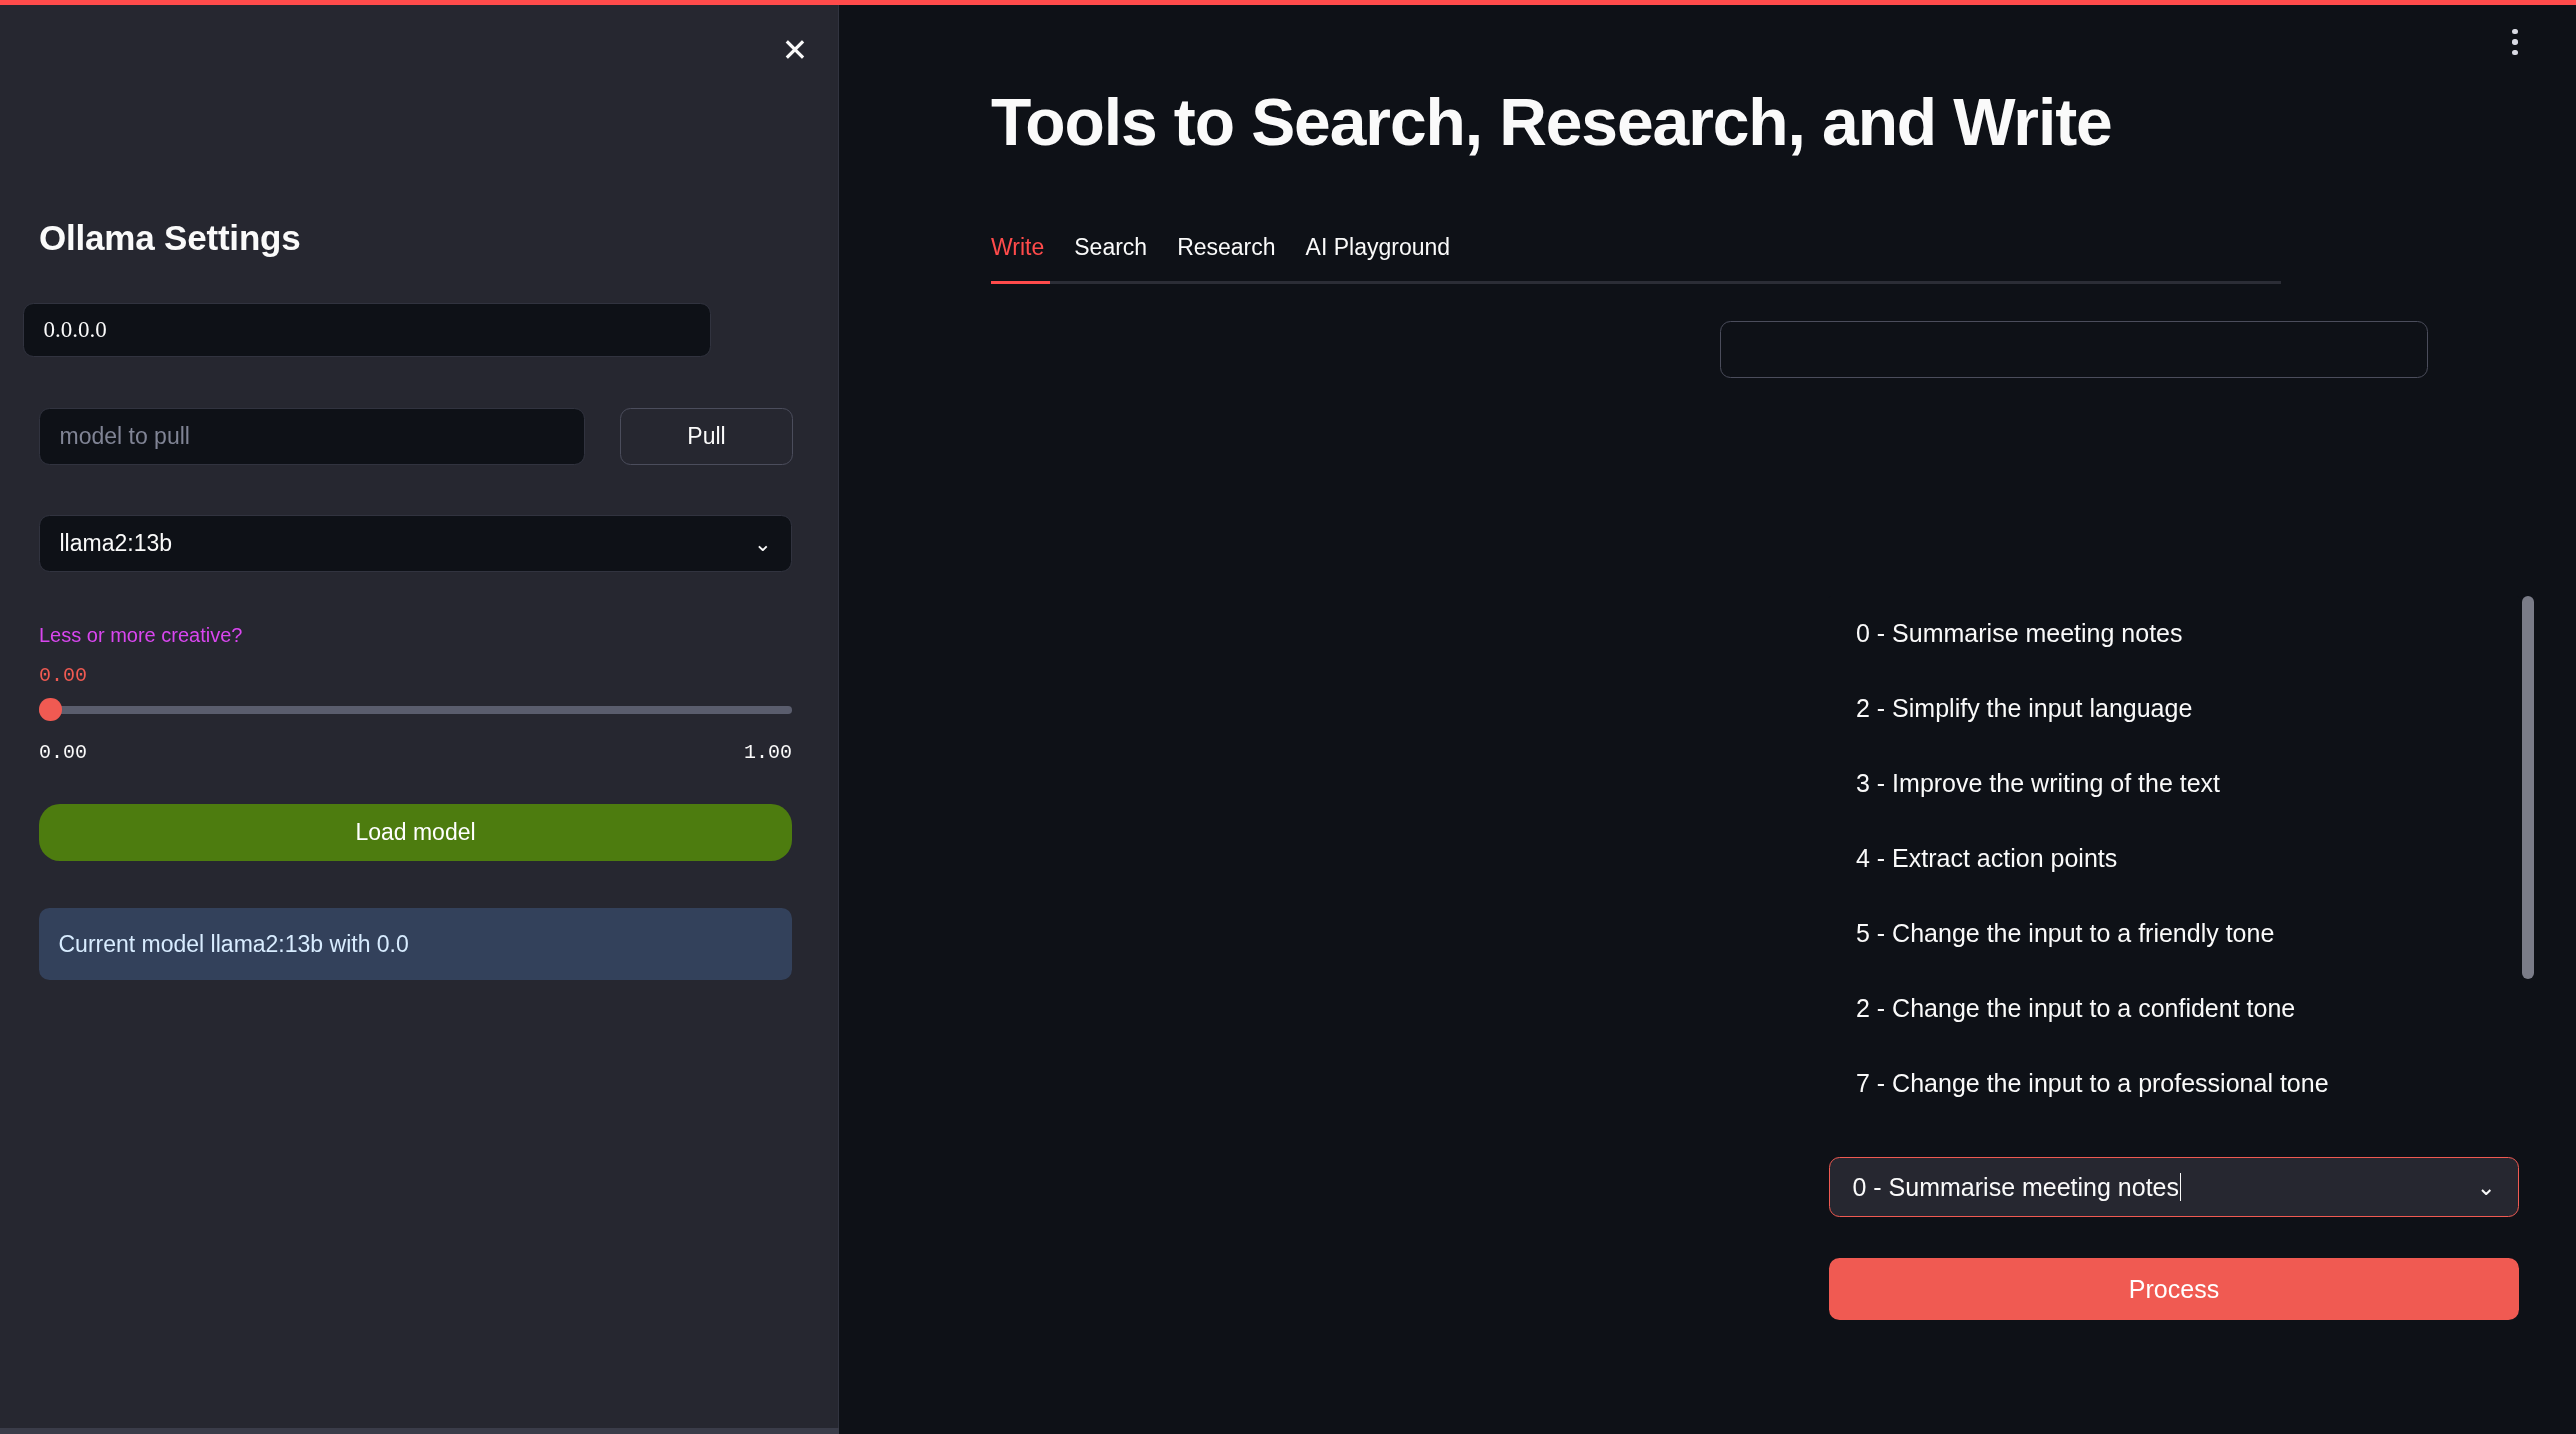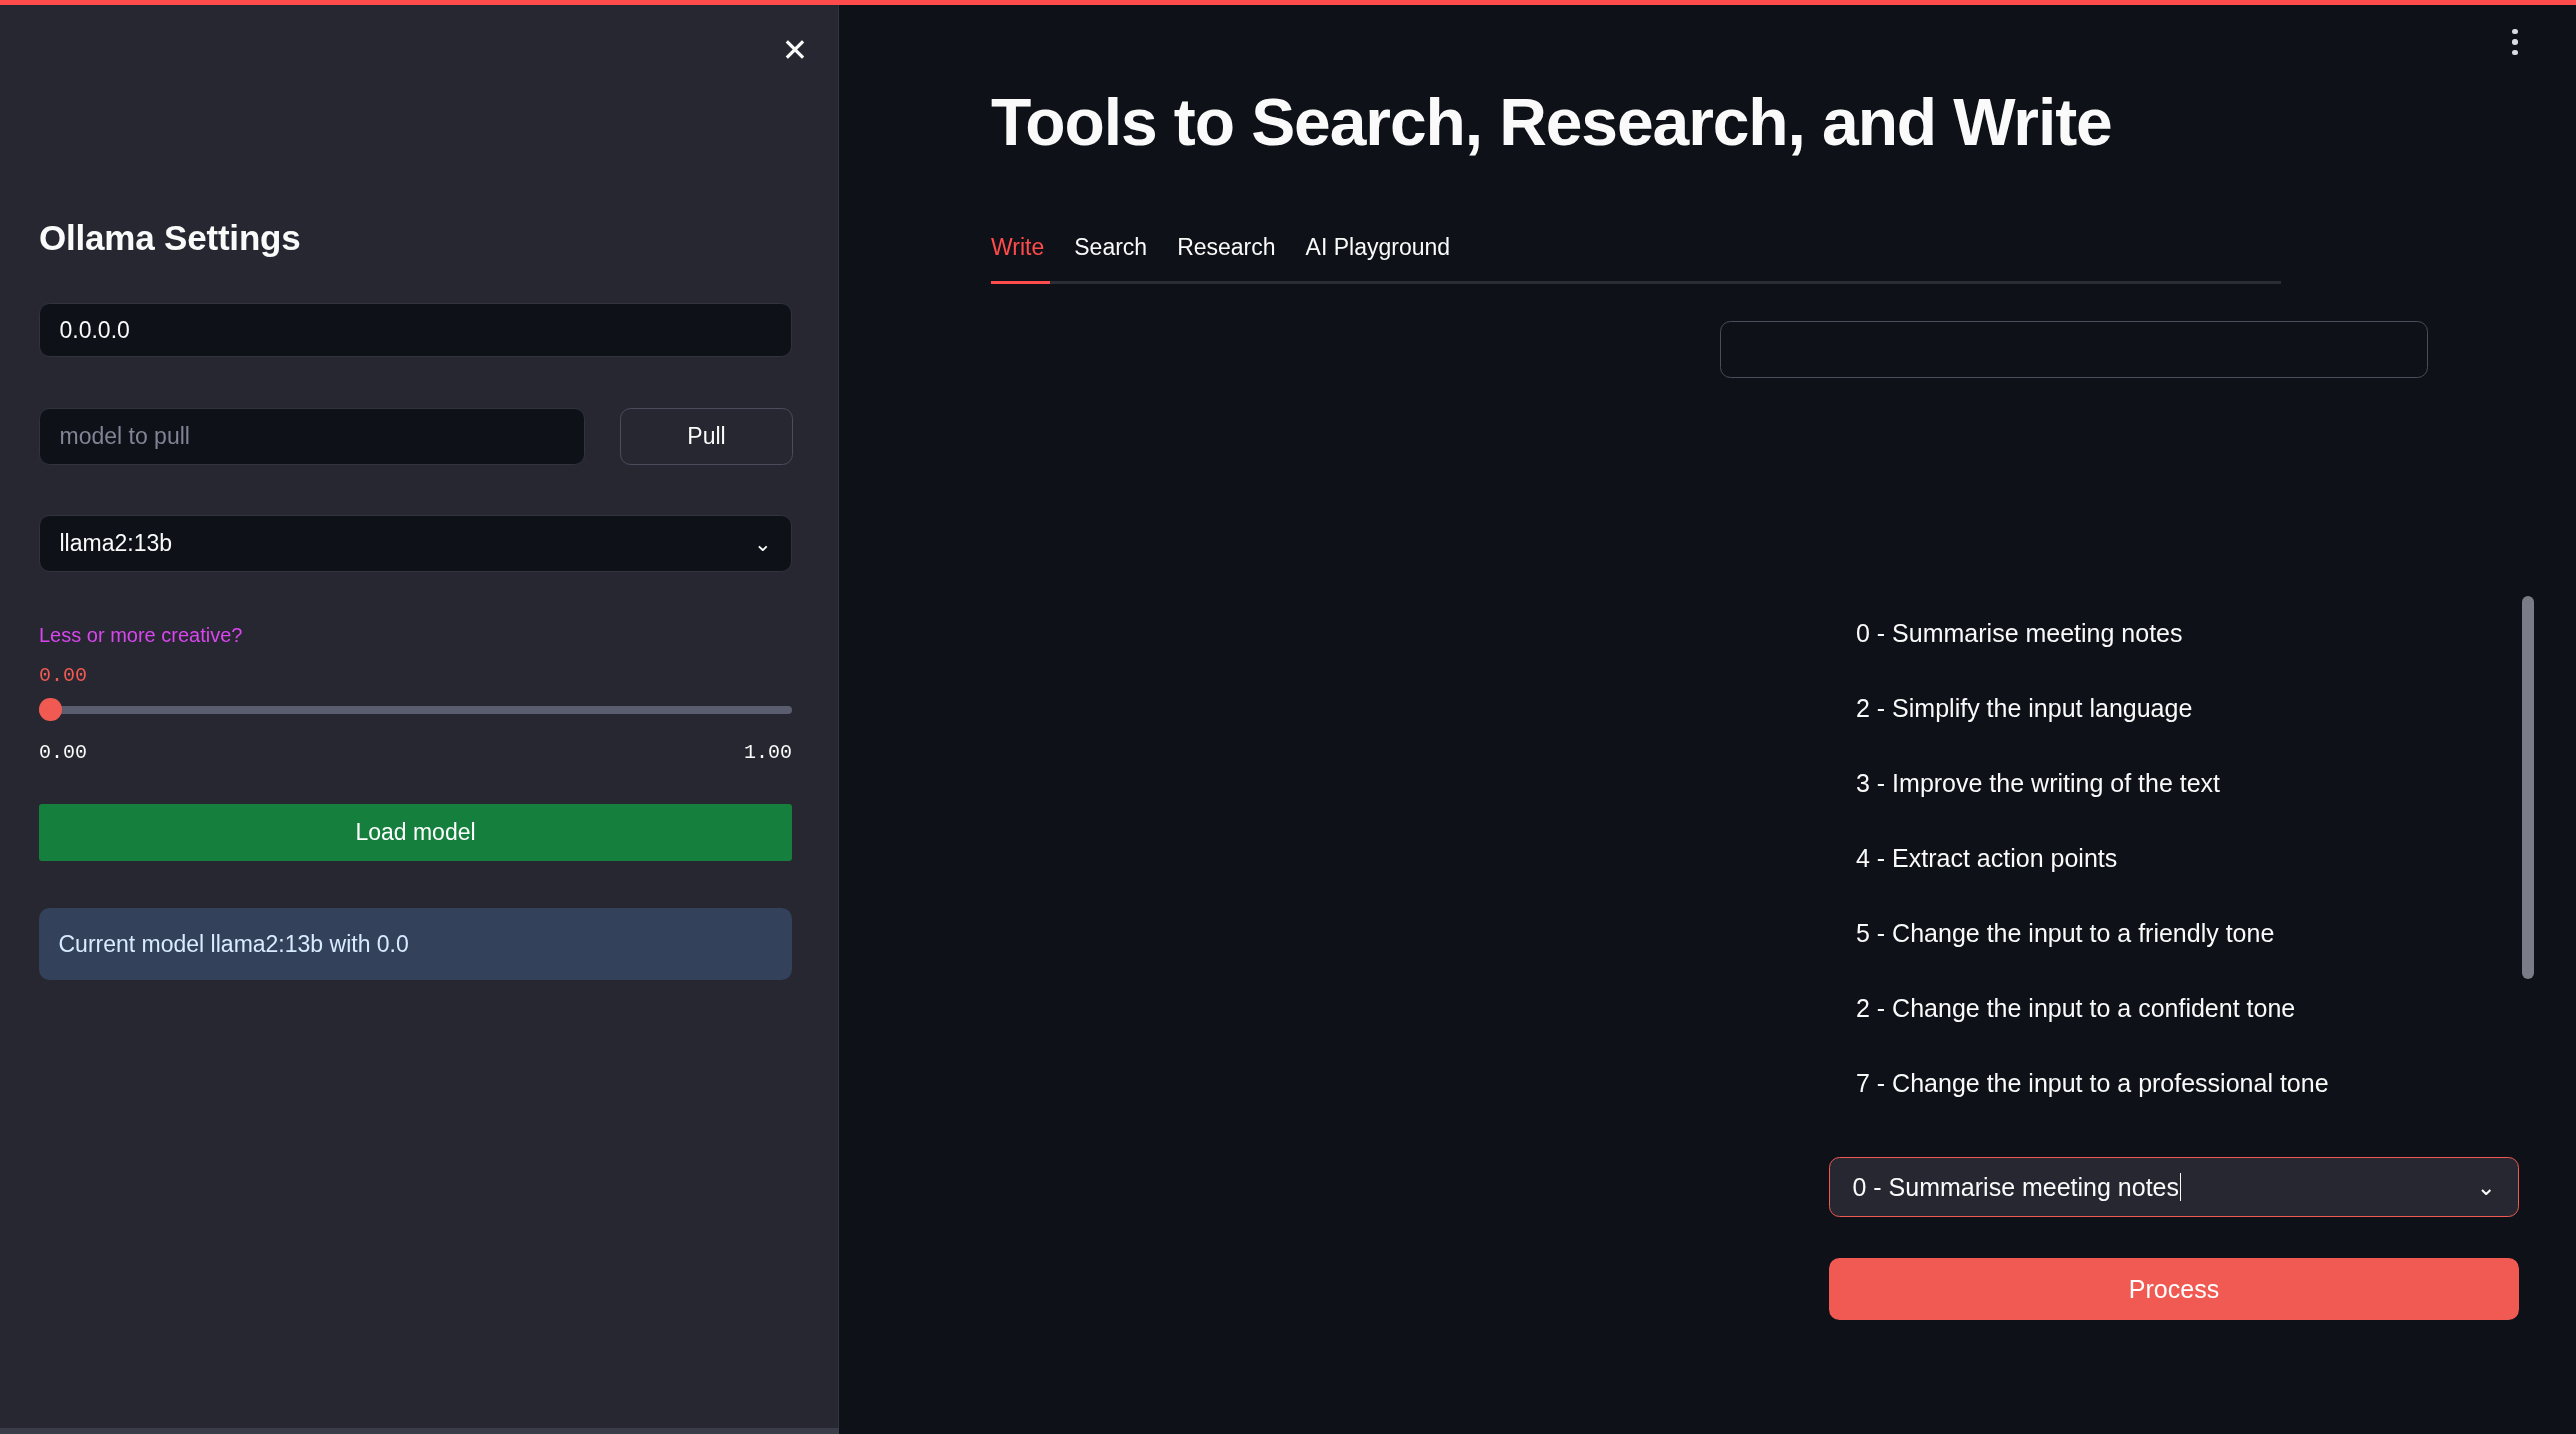--- a/index.html
+++ b/index.html
@@ -46,21 +46,21 @@
     position: absolute;
     background: #0e1117;
     border: 0.8px solid #31333f;
     border-radius: 10.5px;
     color: #fafafa;
     font-size: 23px;
     padding: 0 19.5px;
     display: flex; align-items: center;
     font-family: "Liberation Sans", sans-serif;
   }
-  #host-input { top: 303px; left: 39px; width: 753px; height: 54px; }
+  #host-input { top: 303px; left: 23px; width: 688px; height: 54px; font-family: Liberation Serif, serif; }
   #pull-input {
     top: 408px; left: 39px; width: 546px; height: 57px;
     color: #808495;
   }
   #pull-btn {
     position: absolute; top: 408px; left: 620px;
     width: 173px; height: 57px;
     background: transparent;
     border: 0.8px solid #4b4d5c;
     border-radius: 10.5px;
@@ -106,21 +106,21 @@
     position: absolute; top: 741px;
     font-size: 20px; color: #fafafa;
     font-family: "Liberation Mono", monospace;
   }
   #slider-min { left: 39px; }
   #slider-max { left: 792px; transform: translateX(-100%); }
 
   #load-btn {
     position: absolute; top: 804px; left: 39px;
     width: 753px; height: 57px;
-    background: #15803d; border: none; border-radius: 3px;
+    background: #4d7c0f; border: none; border-radius: 21px;
     color: #ffffff; font-size: 23px;
     display: flex; align-items: center; justify-content: center;
     cursor: pointer;
     font-family: "Liberation Sans", sans-serif;
   }
   #status-box {
     position: absolute; top: 908px; left: 39px;
     width: 753px; height: 72px;
     background: #33415b; border-radius: 10.5px;
     color: #d8ecff; font-size: 23px;

